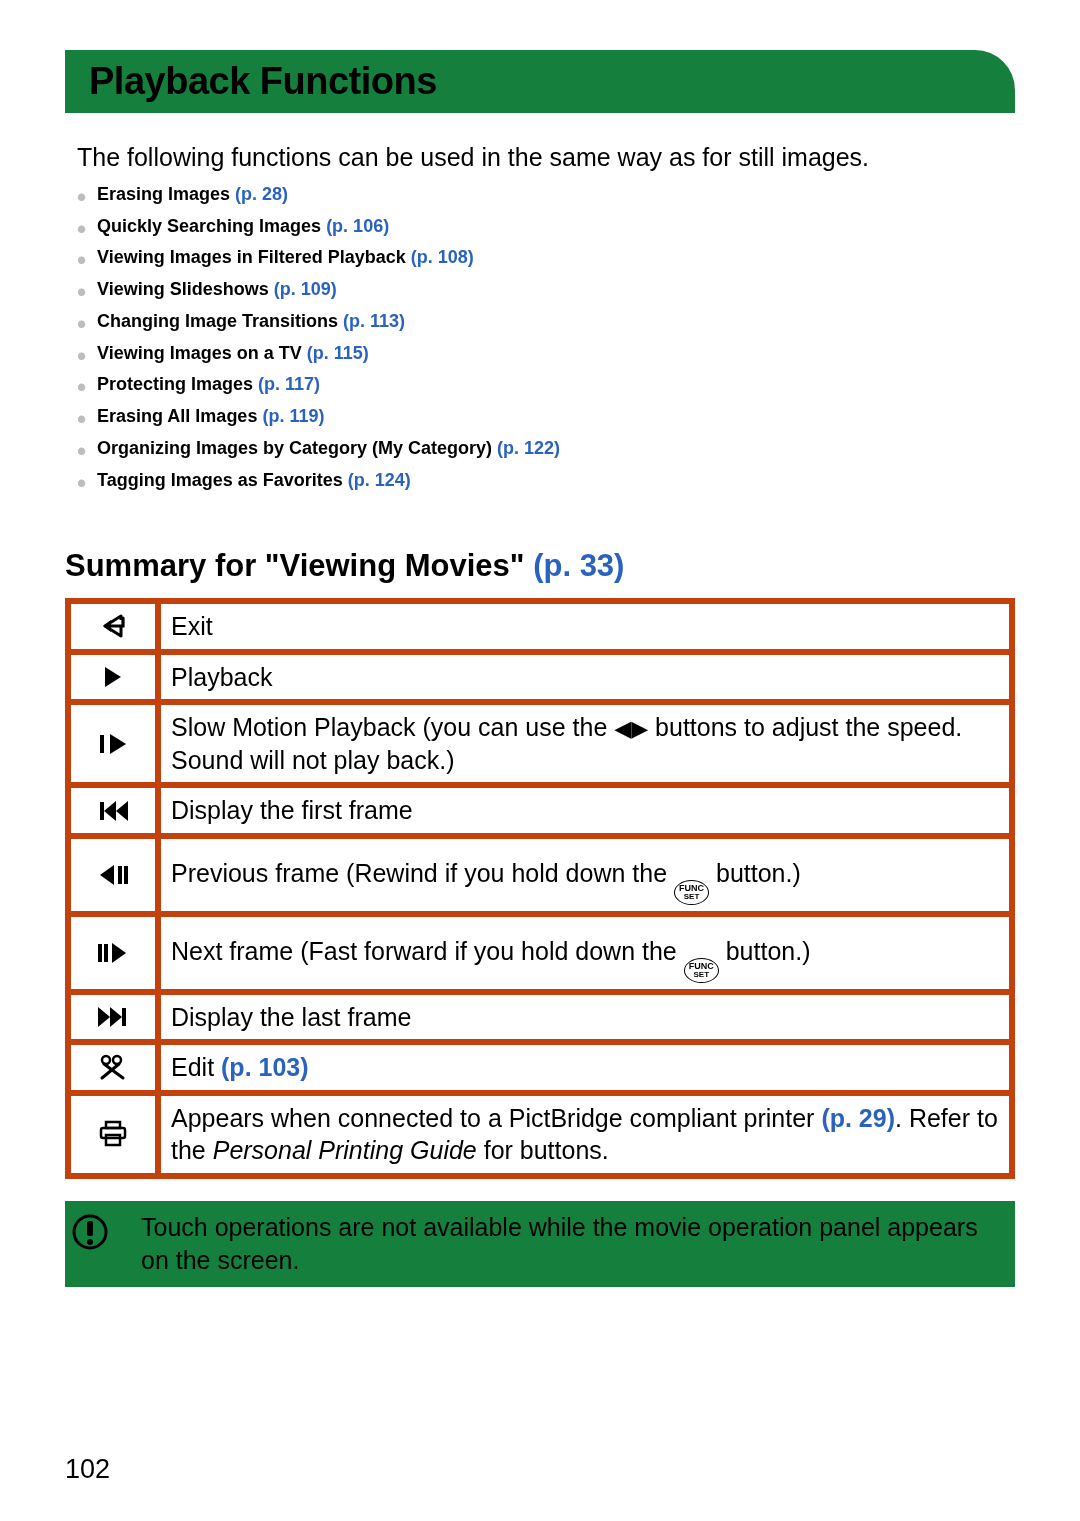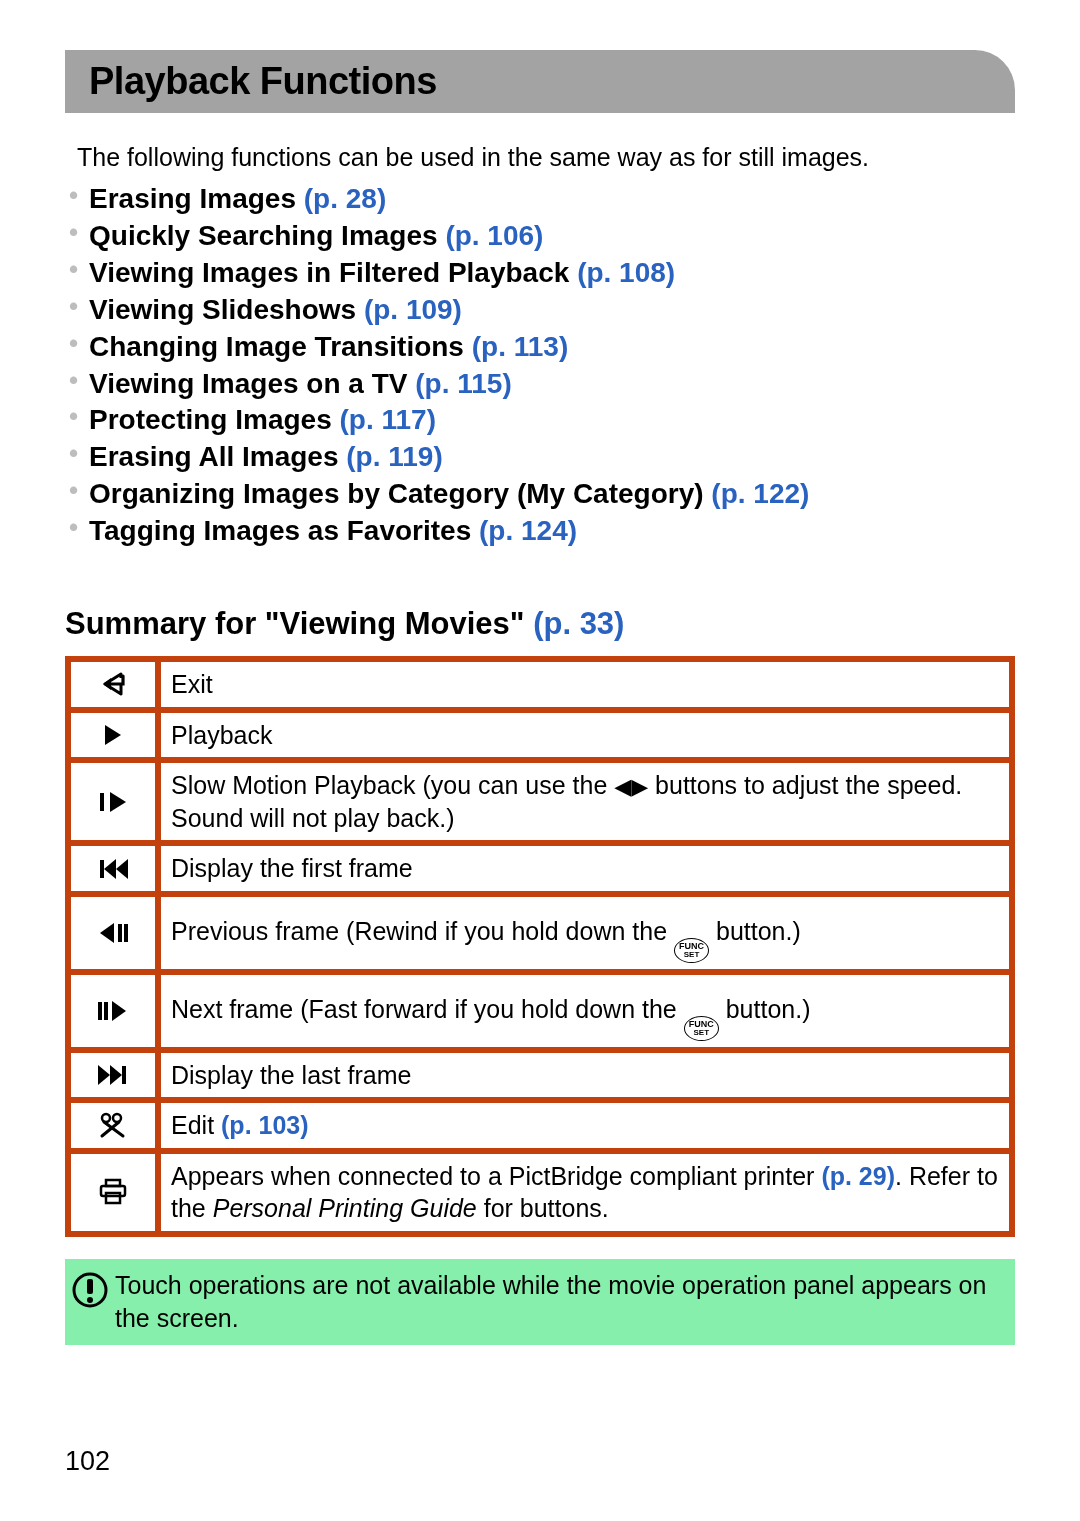--- a/index.html
+++ b/index.html
@@ -10,44 +10,44 @@
     background: #fff;
     color: #000;
   }
   .page {
     padding: 50px 65px 40px 65px;
     box-sizing: border-box;
     min-height: 1521px;
     position: relative;
   }
   .section-header {
-    background: #a3a3a3;
+    background: #15803d;
     border-top-right-radius: 40px;
     padding: 10px 24px 10px 24px;
     margin-bottom: 28px;
   }
   .section-title {
     font-size: 38px;
     font-weight: 900;
     letter-spacing: -0.5px;
   }
   .intro {
     font-size: 25px;
     margin: 0 0 6px 12px;
     line-height: 1.35;
   }
   ul.func-list {
     list-style: none;
     padding: 0 0 0 4px;
     margin: 4px 0 0 0;
   }
   ul.func-list li {
-    font-size: 28px;
+    font-size: 18px;
     line-height: 1.32;
-    margin: 0;
+    margin: 8px;
     font-weight: 700;
     position: relative;
     padding-left: 20px;
   }
   ul.func-list li::before {
     content: "•";
     position: absolute;
     left: 0;
     top: 0;
     color: #bdbdbd;
@@ -96,36 +96,36 @@
     font-weight: 700;
     font-family: Arial, sans-serif;
     margin-top: 35px;
   }
   .func-btn .f1 { display:block; font-size:9px; line-height:9px; }
   .func-btn .f2 { display:block; font-size:8px; line-height:8px; }
   .italic { font-style: italic; }
   .note-box {
     display: flex;
     align-items: flex-start;
-    gap: 6px;
+    gap: 32px;
     margin-top: 22px;
-    background: #86efac;
+    background: #15803d;
     padding: 10px 12px 10px 6px;
   }
   .note-icon {
     flex: 0 0 auto;
     margin-top: 2px;
   }
   .note-text {
     font-size: 25px;
     line-height: 1.32;
   }
   .page-number {
     position: absolute;
-    bottom: 44px;
+    bottom: 36px;
     left: 65px;
     font-size: 27px;
   }
   svg { display: block; margin: 0 auto; }
 </style>
 </head>
 <body>
 
 <div class="page">
 

